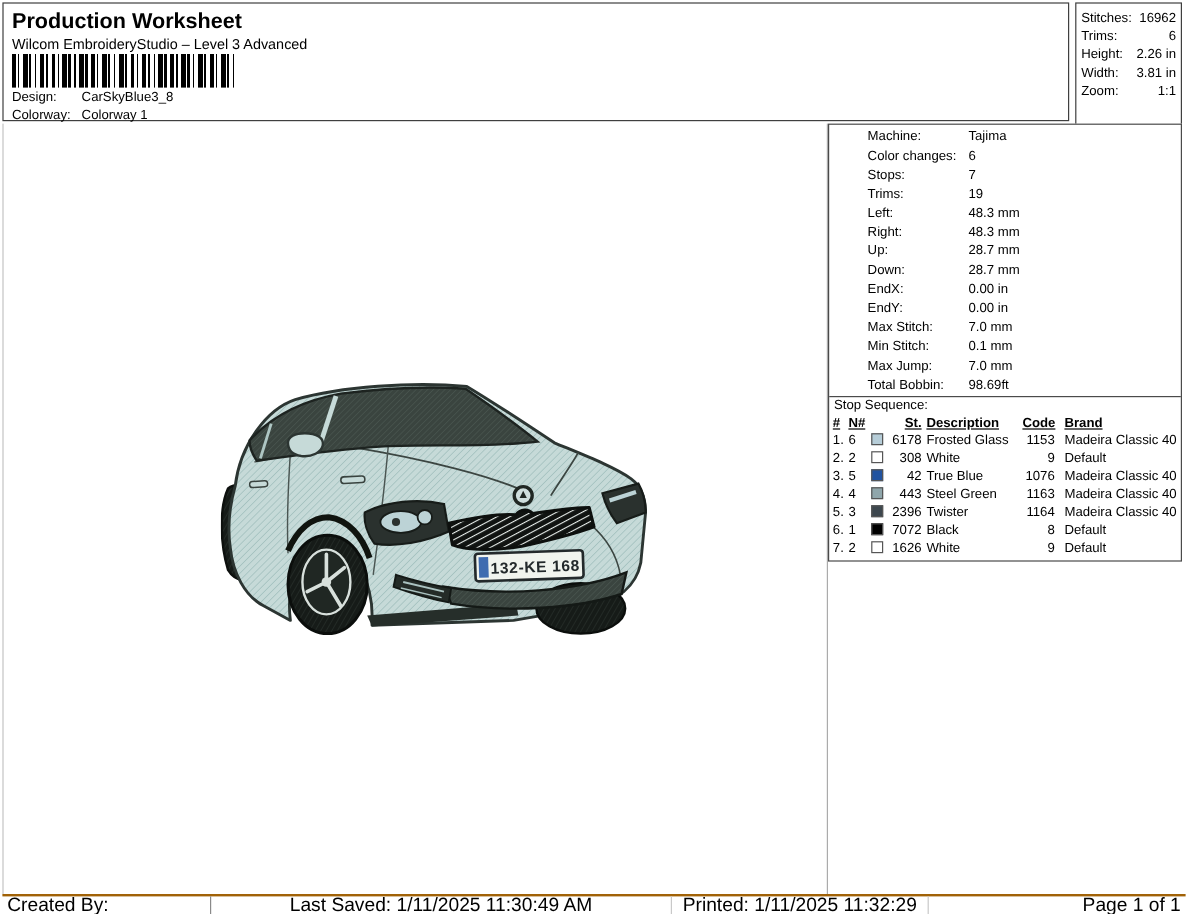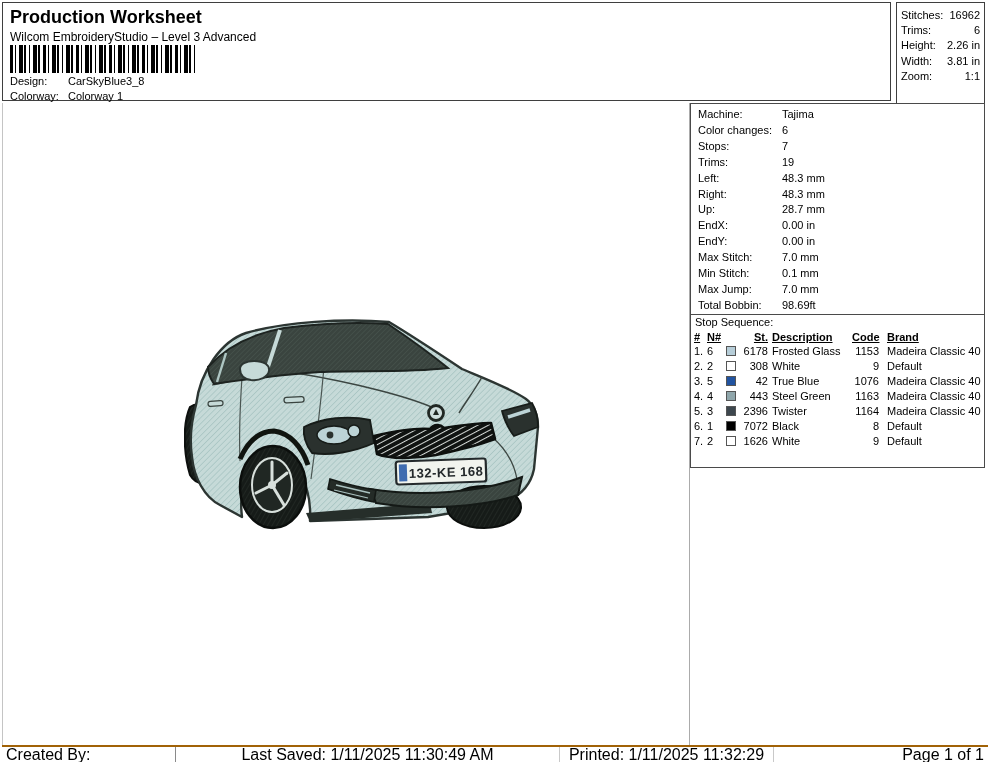--- a/index.html
+++ b/index.html
@@ -23,21 +23,21 @@
   .sum-row{display:flex;line-height:15.2px;white-space:nowrap;}
   .sum-row .slabel{width:46px;flex:0 0 auto;}
   .sum-row .sval{flex:1;text-align:right;}
   
   .main-area{position:absolute;left:2px;top:103px;width:688px;height:642px;
              border-left:1px solid #c4c4c4;border-right:1px solid #ababab;box-sizing:border-box;background:#fff;}
   .preview{position:absolute;left:181px;top:206px;width:362px;height:232px;}
   
   .panel{position:absolute;left:690px;top:103px;width:295px;height:365px;
          border:1px solid #4a4a4a;box-sizing:border-box;background:#fff;font-size:11px;}
-  .irow{line-height:15.9px;padding-left:7px;white-space:nowrap;}
+  .irow{line-height:15.9px;padding-left:7px;white-space:nowrap;margin-left:25px;}
   .irow .ilabel{display:inline-block;width:84px;}
   .stop-title{border-top:1px solid #4a4a4a;line-height:15px;padding-left:4px;}
   .sgrid{display:grid;grid-template-columns:11px 17px 14px 26px 80px 27px 1fr;
          column-gap:2px;padding:0 2px 0 3px;align-items:center;white-space:nowrap;}
   .shead{line-height:14px;font-weight:bold;}
   .shead span{text-decoration:underline;}
   .srow{line-height:15px;}
   .num-r{text-align:right;}
   .swatch{display:inline-block;width:10px;height:10px;border:1px solid #555;
           box-sizing:border-box;vertical-align:-1px;}
@@ -222,20 +222,21 @@
 
   <div class="panel">
     <div style="padding-top:3px;">
       <div class="irow"><span class="ilabel">Machine:</span><span>Tajima</span></div>
       <div class="irow"><span class="ilabel">Color changes:</span><span>6</span></div>
       <div class="irow"><span class="ilabel">Stops:</span><span>7</span></div>
       <div class="irow"><span class="ilabel">Trims:</span><span>19</span></div>
       <div class="irow"><span class="ilabel">Left:</span><span>48.3 mm</span></div>
       <div class="irow"><span class="ilabel">Right:</span><span>48.3 mm</span></div>
       <div class="irow"><span class="ilabel">Up:</span><span>28.7 mm</span></div>
+      <div class="irow"><span class="ilabel">Down:</span><span>28.7 mm</span></div>
       <div class="irow"><span class="ilabel">EndX:</span><span>0.00 in</span></div>
       <div class="irow"><span class="ilabel">EndY:</span><span>0.00 in</span></div>
       <div class="irow"><span class="ilabel">Max Stitch:</span><span>7.0 mm</span></div>
       <div class="irow"><span class="ilabel">Min Stitch:</span><span>0.1 mm</span></div>
       <div class="irow"><span class="ilabel">Max Jump:</span><span>7.0 mm</span></div>
       <div class="irow"><span class="ilabel">Total Bobbin:</span><span>98.69ft</span></div>
     </div>
 
     <div class="stop-title">Stop Sequence:</div>
 

